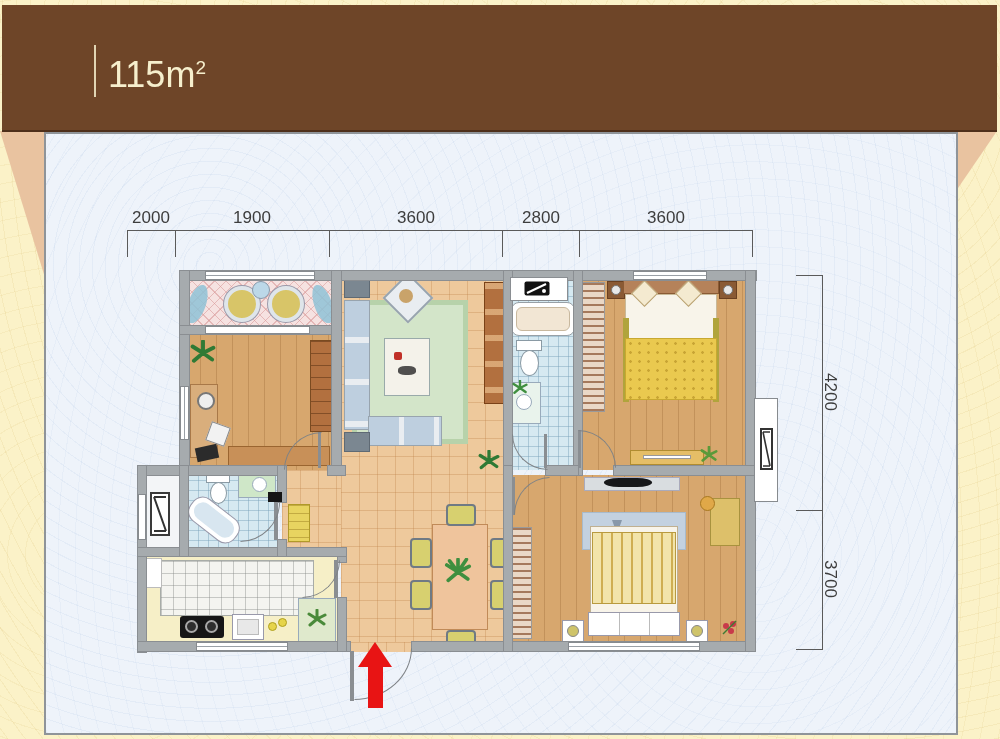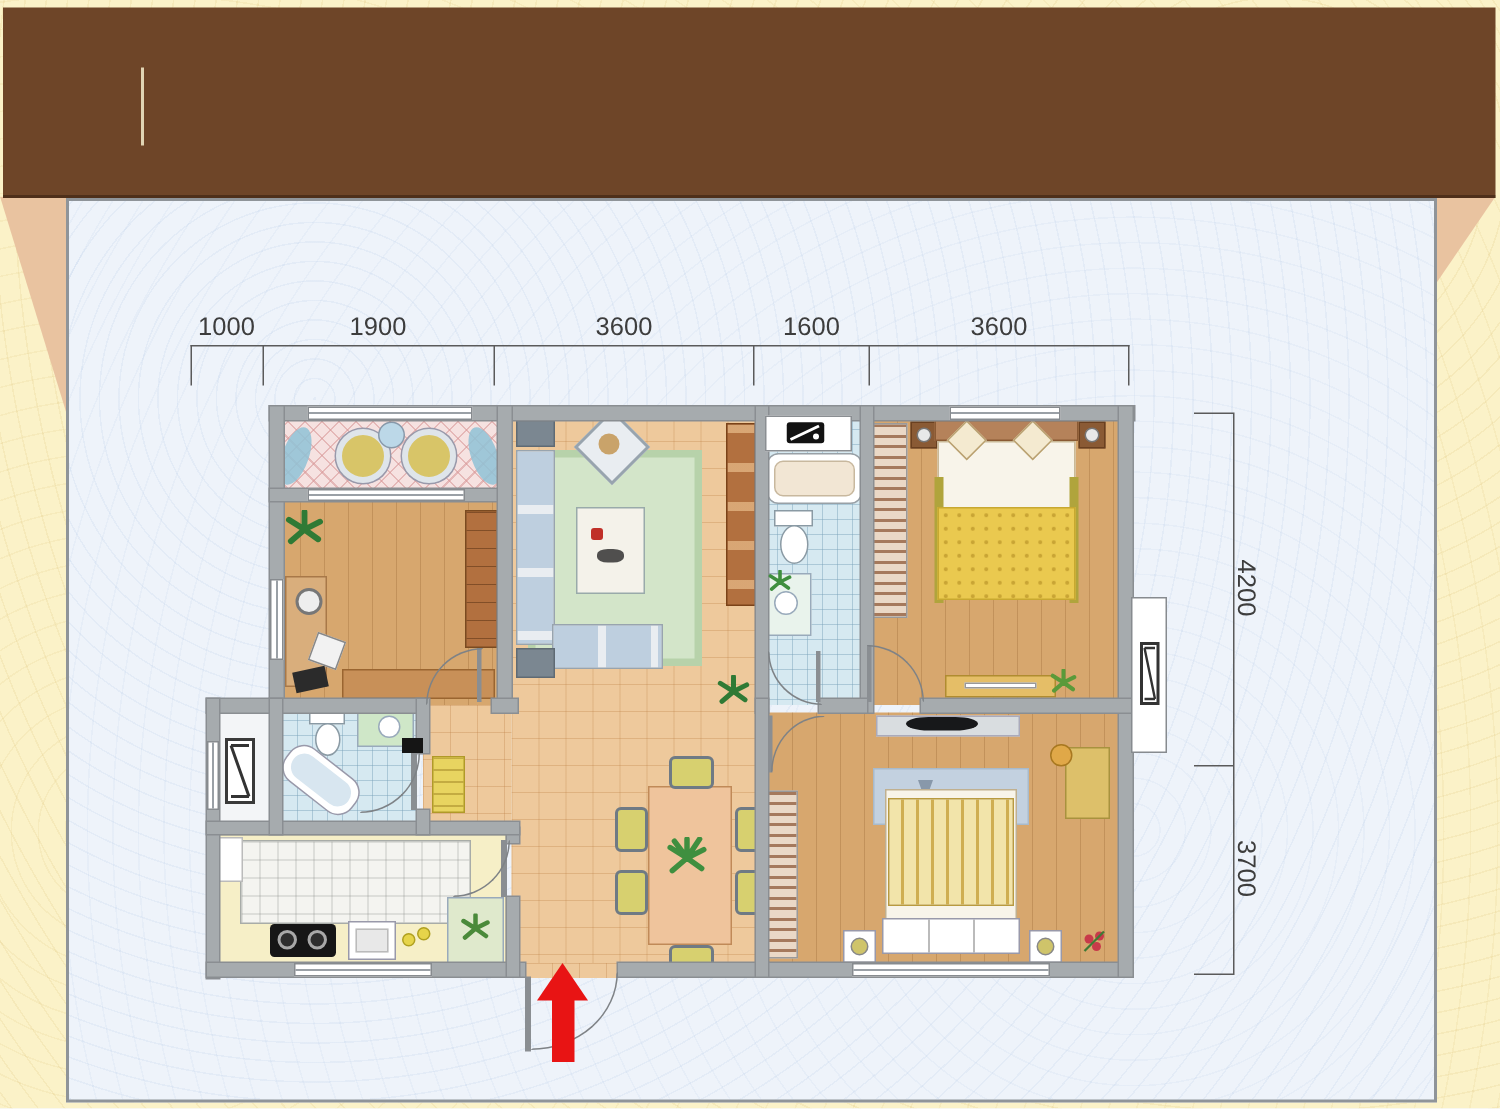--- a/index.html
+++ b/index.html
@@ -76,34 +76,35 @@
 <body>
 
 <div class="stage">
 
   <div class="abs fold fold-left"></div>
   <div class="abs fold fold-right"></div>
   <div class="abs panel"></div>
 
   <div class="abs banner">
     <span class="t-divider"></span>
+    <span class="area"><span>115m</span><sup>2</sup></span>
   </div>
 
   <div>
     <div class="abs dim dimline" style="left:127px;top:230px;width:626px;height:1px"></div>
     <div class="abs dim dimline" style="left:127px;top:230px;width:1px;height:27px"></div>
     <div class="abs dim dimline" style="left:175px;top:230px;width:1px;height:27px"></div>
     <div class="abs dim dimline" style="left:329px;top:230px;width:1px;height:27px"></div>
     <div class="abs dim dimline" style="left:502px;top:230px;width:1px;height:27px"></div>
     <div class="abs dim dimline" style="left:579px;top:230px;width:1px;height:27px"></div>
     <div class="abs dim dimline" style="left:752px;top:230px;width:1px;height:27px"></div>
-    <div class="abs dim dimlab" style="left:121px;top:208px">1000</div>
+    <div class="abs dim dimlab" style="left:121px;top:208px">2000</div>
     <div class="abs dim dimlab" style="left:222px;top:208px">1900</div>
     <div class="abs dim dimlab" style="left:386px;top:208px">3600</div>
-    <div class="abs dim dimlab" style="left:511px;top:208px">1600</div>
+    <div class="abs dim dimlab" style="left:511px;top:208px">2800</div>
     <div class="abs dim dimlab" style="left:636px;top:208px">3600</div>
   </div>
 
   <div>
     <div class="abs dim dimline" style="left:822px;top:275px;width:1px;height:375px"></div>
     <div class="abs dim dimline" style="left:796px;top:275px;width:26px;height:1px"></div>
     <div class="abs dim dimline" style="left:796px;top:510px;width:26px;height:1px"></div>
     <div class="abs dim dimline" style="left:796px;top:649px;width:26px;height:1px"></div>
     <div class="abs dim dimlab dimlab-v" style="left:800px;top:382px">4200</div>
     <div class="abs dim dimlab dimlab-v" style="left:800px;top:569px">3700</div>

